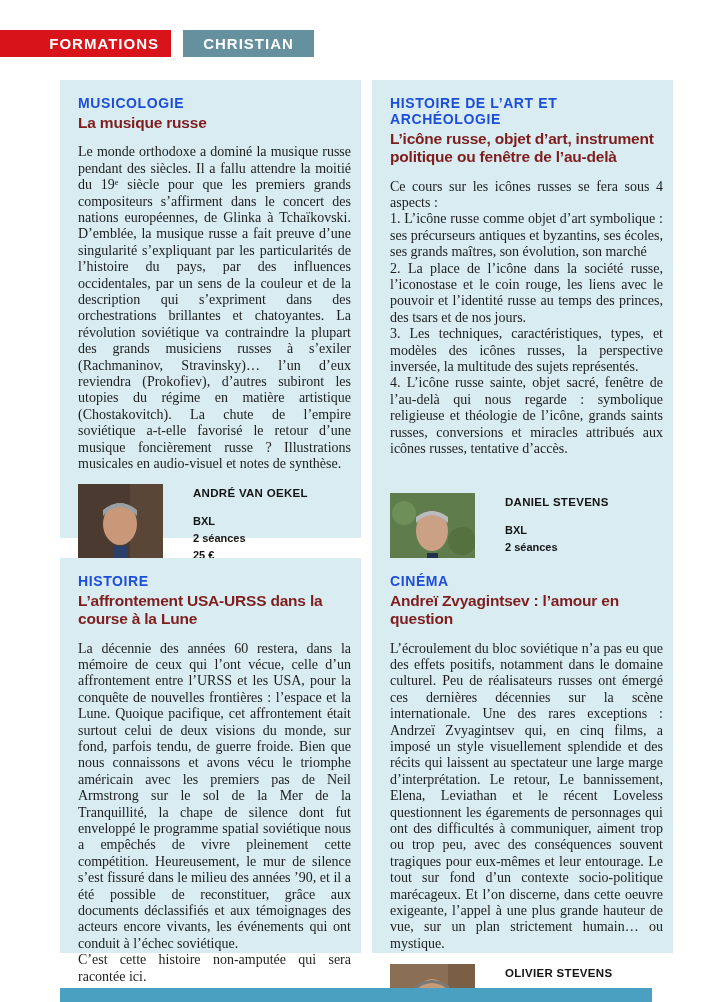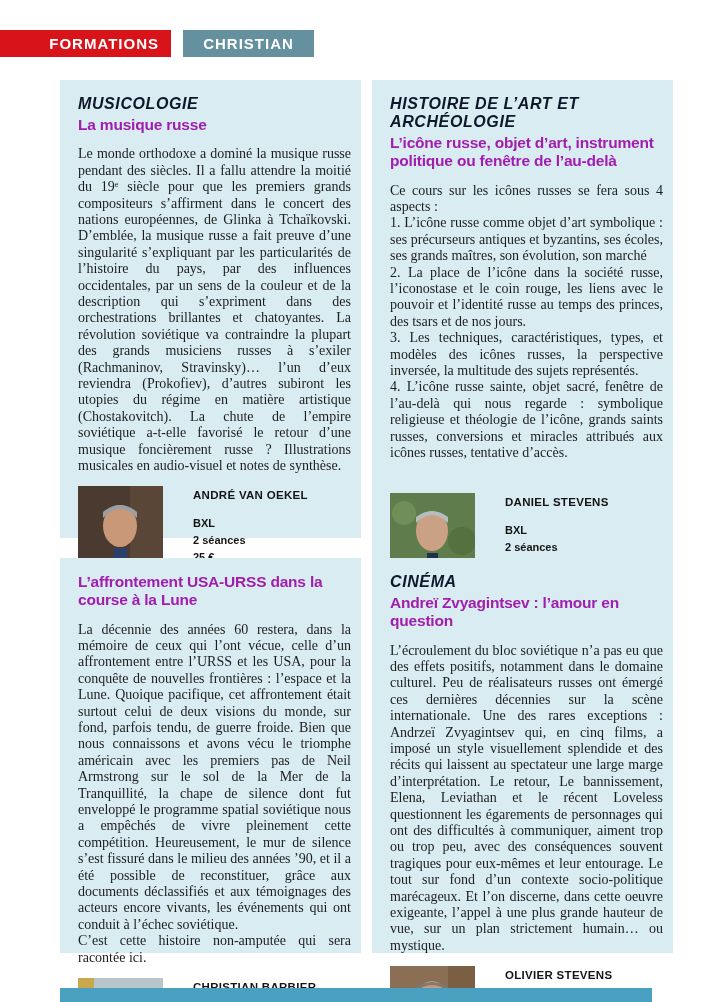--- a/index.html
+++ b/index.html
@@ -14,22 +14,22 @@
   .tag-slate{left:183px;width:131px;background:#65909e;justify-content:center;padding:0 10px;}
 
   
   .card{position:absolute;width:301px;background:#d8ecf2;box-sizing:border-box;
         padding:15px 10px 14px 18px;display:flex;flex-direction:column;}
   #card-0{left:60px;top:80px;height:458px;}
   #card-1{left:372px;top:80px;height:524px;}
   #card-2{left:60px;top:558px;height:395px;}
   #card-3{left:372px;top:558px;height:395px;}
 
-  .category{color:#0f172a;font-size:16px;font-weight:bold;letter-spacing:.6px;margin:0 0 3px 0;font-style:italic;}
-  .title{color:#a21caf;font-size:15.5px;font-weight:bold;line-height:1.18;
+  .category{color:#1d4ed8;font-size:14px;font-weight:bold;letter-spacing:.6px;margin:0 0 3px 0;}
+  .title{color:#7f1d1d;font-size:15.5px;font-weight:bold;line-height:1.18;
          letter-spacing:-.2px;margin:0 0 12px 0;}
   .body-text{
     font-family:"Liberation Serif","DejaVu Serif",serif;
     color:#1d1d1d;font-size:14px;line-height:16.4px;text-align:justify;
     white-space:pre-line;margin:0;
   }
   .instructor{margin-top:auto;display:flex;gap:30px;padding-top:12px;}
   .photo{width:85px;height:92px;flex:0 0 auto;overflow:hidden;}
   .photo svg{display:block;width:100%;height:100%;}
   .inst-info{padding-top:3px;font-size:11px;font-weight:bold;color:#141414;}
@@ -97,20 +97,21 @@
       <div class="inst-name">DANIEL STEVENS</div>
       <div class="inst-line">BXL</div>
       <div class="inst-line">2 séances</div>
       <div class="inst-line">25 €</div>
       <div class="inst-line">code 4706</div>
     </div>
   </div>
 </div>
 
 <div class="card" id="card-2">
+  <div class="category">HISTOIRE</div>
   <div class="title">L’affrontement USA-URSS dans la course à la Lune</div>
   <p class="body-text">La décennie des années 60 restera, dans la mémoire de ceux qui l’ont vécue, celle d’un affrontement entre l’URSS et les USA, pour la conquête de nouvelles frontières : l’espace et la Lune. Quoique pacifique, cet affrontement était surtout celui de deux visions du monde, sur fond, parfois tendu, de guerre froide. Bien que nous connaissons et avons vécu le triomphe américain avec les premiers pas de Neil Armstrong sur le sol de la Mer de la Tranquillité, la chape de silence dont fut enveloppé le programme spatial soviétique nous a empêchés de vivre pleinement cette compétition. Heureusement, le mur de silence s’est fissuré dans le milieu des années ’90, et il a été possible de reconstituer, grâce aux documents déclassifiés et aux témoignages des acteurs encore vivants, les événements qui ont conduit à l’échec soviétique.
 C’est cette histoire non-amputée qui sera racontée ici.</p>
   <div class="instructor">
     <div class="photo">
       <svg viewBox="0 0 85 92" preserveAspectRatio="none" aria-hidden="true">
         <rect width="85" height="92" fill="#b9c6c9"></rect>
         <rect x="0" width="16" height="92" fill="#c9a84c"></rect>
         <path d="M4 92 Q42 54 80 92 Z" fill="#4a6fa5"></path>
         <rect x="35" y="62" width="15" height="30" fill="#dfe4e6"></rect>

